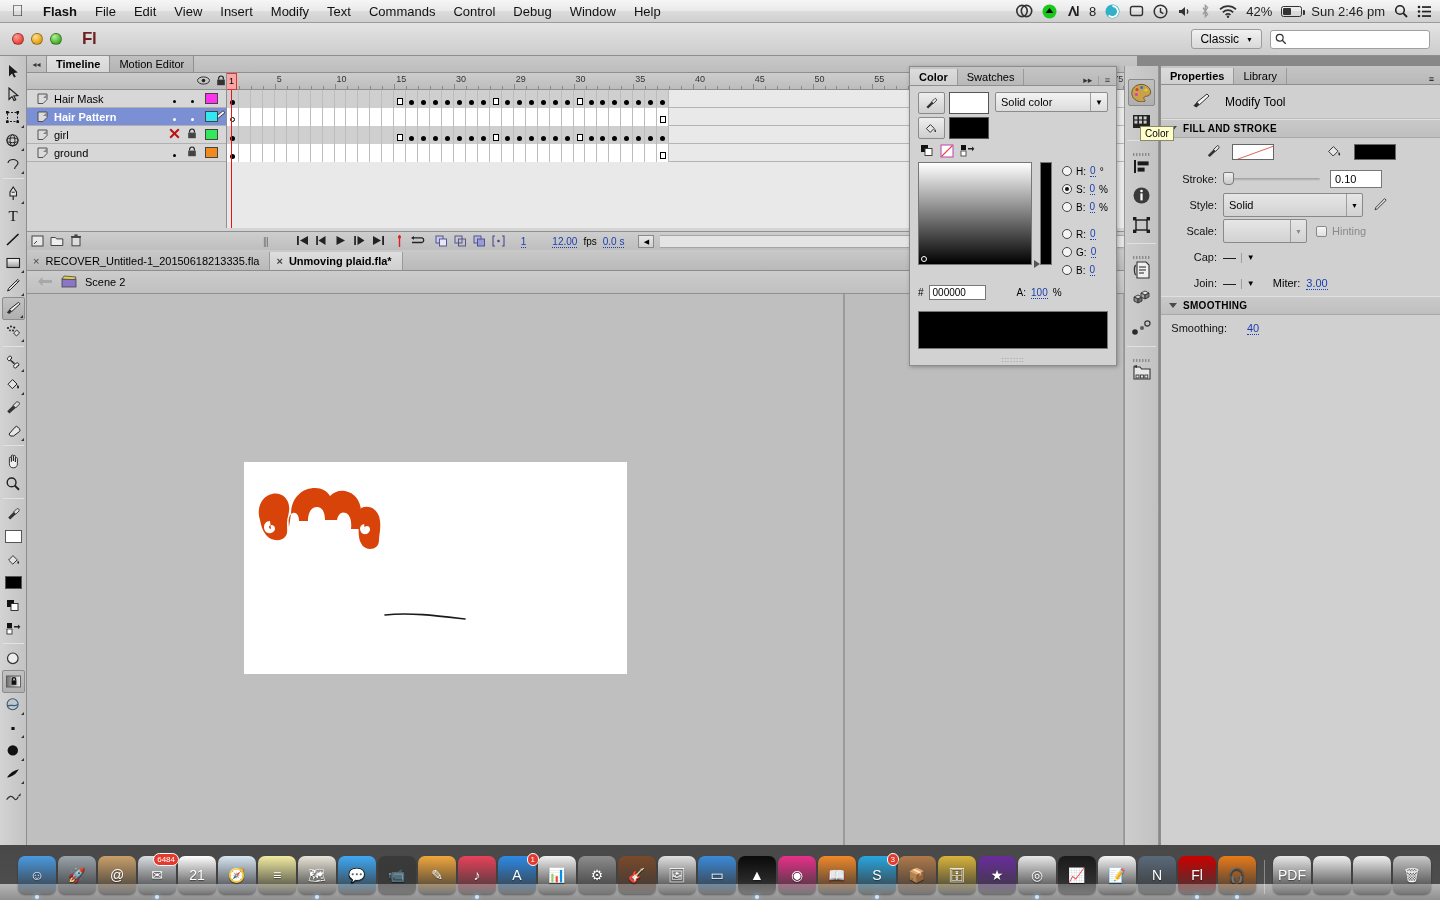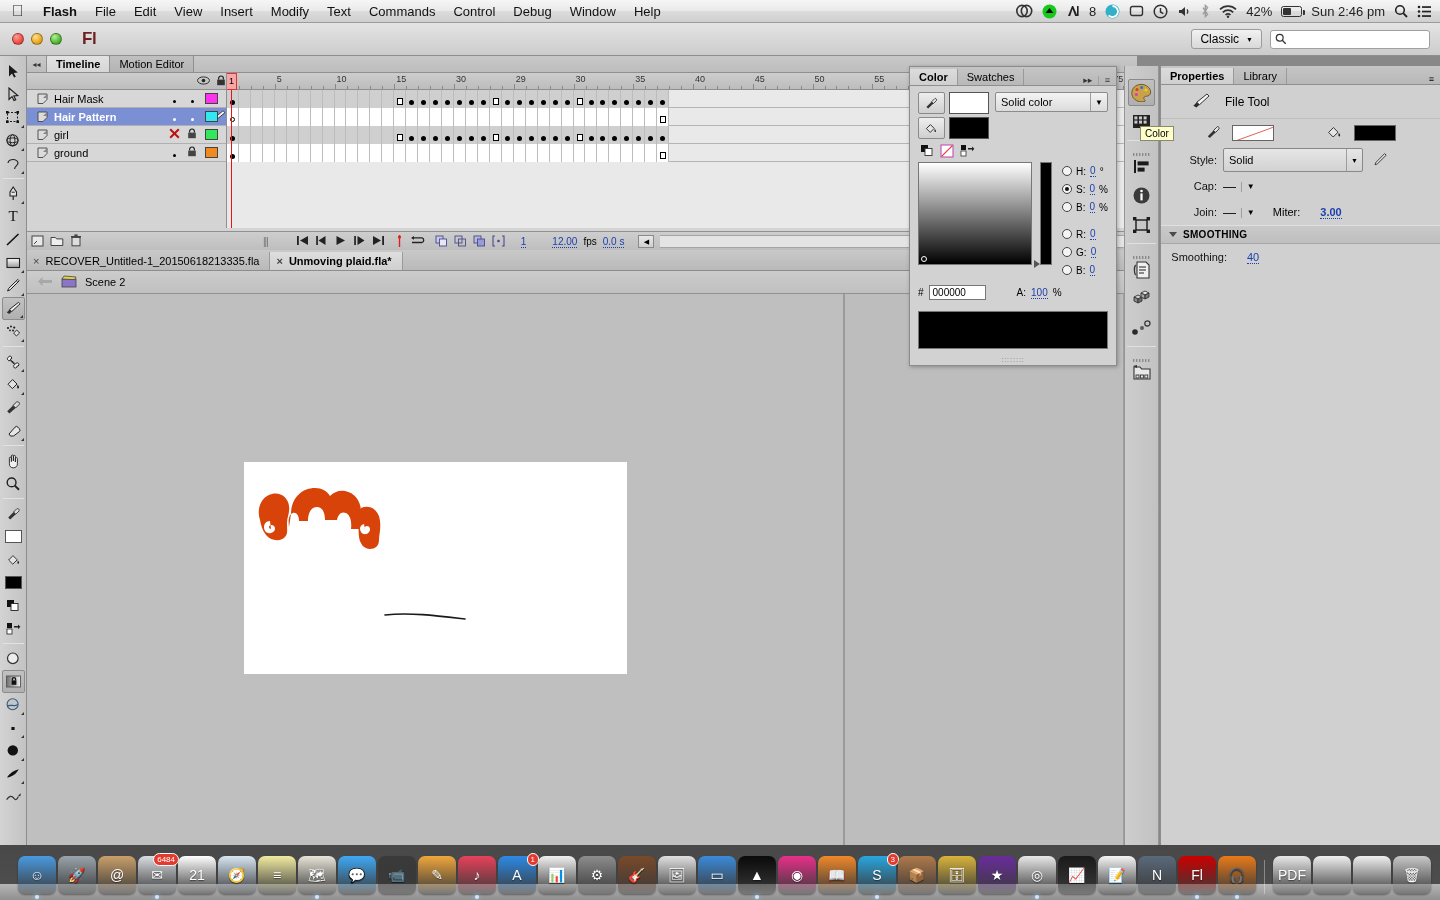--- a/index.html
+++ b/index.html
@@ -1347,70 +1347,90 @@
       <span class="pr-menu">≡</span>
     </div>
 
     <div class="pr-toolrow">
       <span>
         <svg width="20" height="18" viewBox="0 0 20 18">
             <path d="M16 2 L18 4 L8.4 12.8 L5.8 10.2 Z" fill="#f4f4f4" stroke="#333" stroke-width="1"></path>
             <path d="M5.8 10.2 L8.4 12.8 L5.4 15.6 L2.4 13.8 Z" fill="#2a2a2a"></path>
           </svg>
       </span>
-      <span style="font-size:12px;">File Tool</span>
-    </div>
-
+      <span style="font-size:12px;">Modify Tool</span>
+    </div>
+
+    <div class="pr-sec">
+      <span class="tri-d"></span>
+      <span>FILL AND STROKE</span>
+    </div>
 
     <div class="pr-row" style="height:28px;padding-left:44px;gap:10px;">
       <span>
         <svg width="17" height="15" viewBox="0 0 17 15">
             <path d="M12.4 1.6 a1.6 1.6 0 0 1 1.5 2.4 L10.6 7.4 L8.6 5.4 L11.9 2.1 z" fill="#e6e6e6" stroke="#222" stroke-width=".85"></path>
             <path d="M8.6 5.4 L10.6 7.4 L4.8 13 L2.8 11.2 Z" fill="#333"></path>
           </svg>
       </span>
       <span class="strokechip" id="pr-stroke"></span>
       <span style="margin-left:42px;">
         <svg width="18" height="15" viewBox="0 0 18 15">
             <path d="M2.6 7.4 L7.4 2.6 L12 7.2 L7.2 12 Z" fill="#e6e6e6" stroke="#222" stroke-width=".9"></path>
             <path d="M12.8 7.8 c1.5 1.9 1.8 2.9 .9 3.5 c-.9 .6 -1.8 -.2 -.9 -3.5 z" fill="#222"></path>
           </svg>
       </span>
       <span class="fillchip" id="pr-fill" style="background: rgb(0, 0, 0);"></span>
     </div>
 
+    <div class="pr-row">
+      <span class="pr-lab">Stroke:</span>
+      <span class="slider">
+          <i class="knob"></i>
+        </span>
+      <span class="strokebox">0.10</span>
+    </div>
 
     <div class="pr-row">
       <span class="pr-lab">Style:</span>
       <span class="selbox" style="width:140px;">
         <span>Solid</span>
         <span class="sa">▼</span>
       </span>
       <span style="margin-left:9px;">
         <svg width="16" height="15" viewBox="0 0 16 15">
             <path d="M12.6 1.6 L14.2 3.2 L5.4 11.8 L3 12.8 L3.9 10.4 Z" fill="#dedede" stroke="#333" stroke-width=".9"></path>
           </svg>
       </span>
     </div>
 
+    <div class="pr-row">
+      <span class="pr-lab">Scale:</span>
+      <span class="selbox" style="width:84px;color:#8a8a8a;">
+        <span></span>
+        <span class="sa">▼</span>
+      </span>
+      <span class="chk" style="margin-left:9px;"></span>
+      <span style="margin-left:5px;color:#8a8a8a;">Hinting</span>
+    </div>
 
     <div class="pr-row">
       <span class="pr-lab">Cap:</span>
       <span style="font-size:13px;">—</span>
       <span style="margin:0 4px;color:#999;">|</span>
       <span style="font-size:8px;">▼</span>
     </div>
 
     <div class="pr-row">
       <span class="pr-lab">Join:</span>
       <span style="font-size:13px;">—</span>
       <span style="margin:0 4px;color:#999;">|</span>
       <span style="font-size:8px;">▼</span>
       <span style="margin-left:18px;">Miter:</span>
-      <span class="val" style="margin-left:20px;font-weight:bold;">3.00</span>
+      <span class="val" style="margin-left:6px;">3.00</span>
     </div>
 
     <div class="pr-sec">
       <span class="tri-d"></span>
       <span>SMOOTHING</span>
     </div>
     <div class="pr-row">
       <span class="pr-lab wide">Smoothing:</span>
       <span class="val" style="margin-left:14px;">40</span>
     </div>

